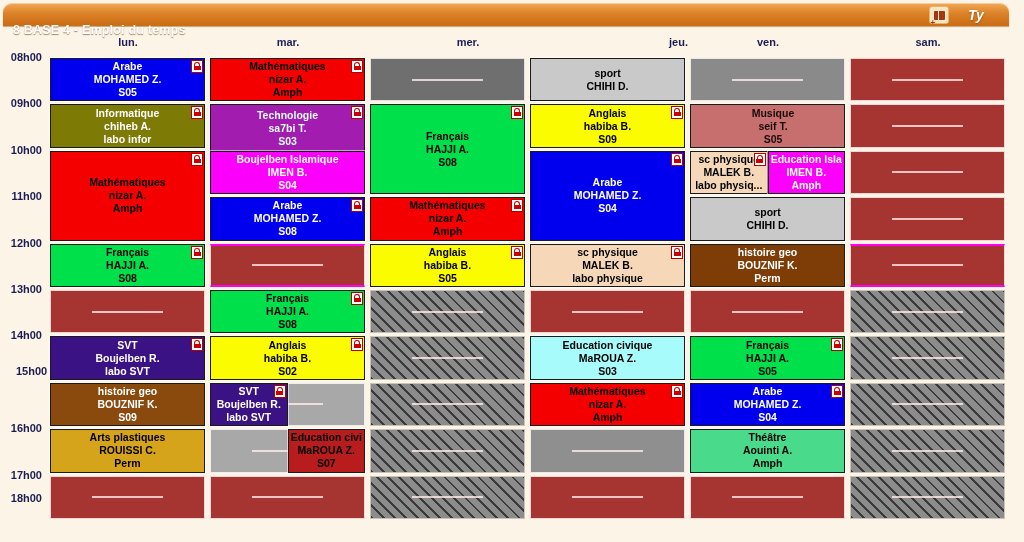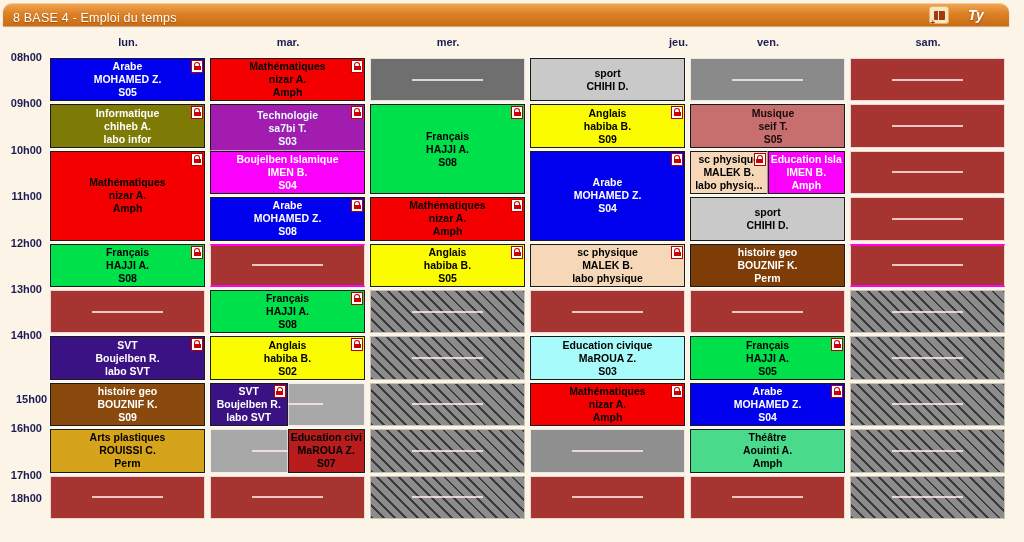--- a/index.html
+++ b/index.html
@@ -4,21 +4,21 @@
 <style>
   * { box-sizing: border-box; margin: 0; padding: 0; }
   html,body { width:1024px; height:542px; }
   body { font-family: "Liberation Sans", sans-serif; background:#FCF4E6; position:relative; overflow:hidden; }
   .screen { position:absolute; inset:0; width:1024px; height:542px; background:#FCF4E6; }
 
   
   .titlebar { position:absolute; left:3px; top:3px; width:1006px; height:23px;
     background: linear-gradient(180deg,#F2A855 0%,#DD8229 45%,#C96C14 100%);
     border-radius:9px 9px 0 0; box-shadow: inset 0 1px 0 rgba(255,255,255,.45), 0 1px 1px rgba(150,80,10,.5); }
-  .titlebar .title { position:absolute; left:10px; top:8px; color:#FFFFFF; font-size:12.5px; font-weight:normal;
+  .titlebar .title { position:absolute; left:10px; top:20px; color:#FFFFFF; font-size:12.5px; font-weight:bold;
     text-shadow: 0 1px 1px rgba(120,60,0,.6); letter-spacing:.2px; }
   .tb-btn { position:absolute; top:3px; height:18px; border-radius:3px; display:flex; align-items:center; justify-content:center; cursor:pointer;margin-left:38px; }
   .btn-report { right:60px; width:20px; background:#F9E7C4; border:1px solid #E9B467; }
   .glyph-table { position:relative; width:11px; height:9px; background:#A03A12; border-radius:1px; }
   .glyph-table:before { content:""; position:absolute; left:4px; top:0; width:1.5px; height:9px; background:#F9E7C4; }
   .glyph-table:after { content:"+"; position:absolute; left:-3px; bottom:-7px; color:#A03A12; font-size:8px; font-weight:bold; }
   .btn-ty { right:18px; width:30px; color:#FFFFFF; font-size:14px; font-weight:bold; font-style:italic;
     text-shadow:0 1px 2px rgba(130,60,0,.7); }
 
   
@@ -51,34 +51,34 @@
     <span class="title">8 BASE 4 - Emploi du temps</span>
     <span class="tb-btn btn-report">
       <span class="glyph-table"></span>
     </span>
     <span class="tb-btn btn-ty">Ty</span>
   </div>
 
   <div id="headers">
       <div class="day-header" style="left: 48px; width: 160px;">lun.</div>
       <div class="day-header" style="left: 208px; width: 160px;">mar.</div>
-      <div class="day-header" style="left: 368px; width: 160px;">mer.</div>
+      <div class="day-header" style="left: 388px; width: 160px;">mer.</div>
       <div class="day-header" style="left: 528px; width: 160px; text-align: right;">jeu.</div>
       <div class="day-header" style="left: 688px; width: 160px;">ven.</div>
       <div class="day-header" style="left: 848px; width: 160px;">sam.</div>
     </div>
   <div id="timecol">
       <div class="time-label" style="top: 51px;">08h00</div>
       <div class="time-label" style="top: 97.4px;">09h00</div>
       <div class="time-label" style="top: 143.8px;">10h00</div>
       <div class="time-label" style="top: 190.2px;">11h00</div>
       <div class="time-label" style="top: 236.6px;">12h00</div>
       <div class="time-label" style="top: 283px;">13h00</div>
       <div class="time-label" style="top: 329.4px;">14h00</div>
-      <div class="time-label" style="top: 393px; padding-left: 16px;">15h00</div>
+      <div class="time-label" style="top: 365px; padding-left: 16px;">15h00</div>
       <div class="time-label" style="top: 422.2px;">16h00</div>
       <div class="time-label" style="top: 468.6px;">17h00</div>
       <div class="time-label" style="top: 492px;">18h00</div>
     </div>
   <div id="grid">
       <div class="cell course" style="left: 50px; width: 155px; top: 58px; height: 43.4px; background: rgb(0, 0, 238); color: rgb(255, 255, 255);">
         <div class="ln">Arabe</div>
         <div class="ln">MOHAMED Z.</div>
         <div class="ln">S05</div>
         <span class="lock">

